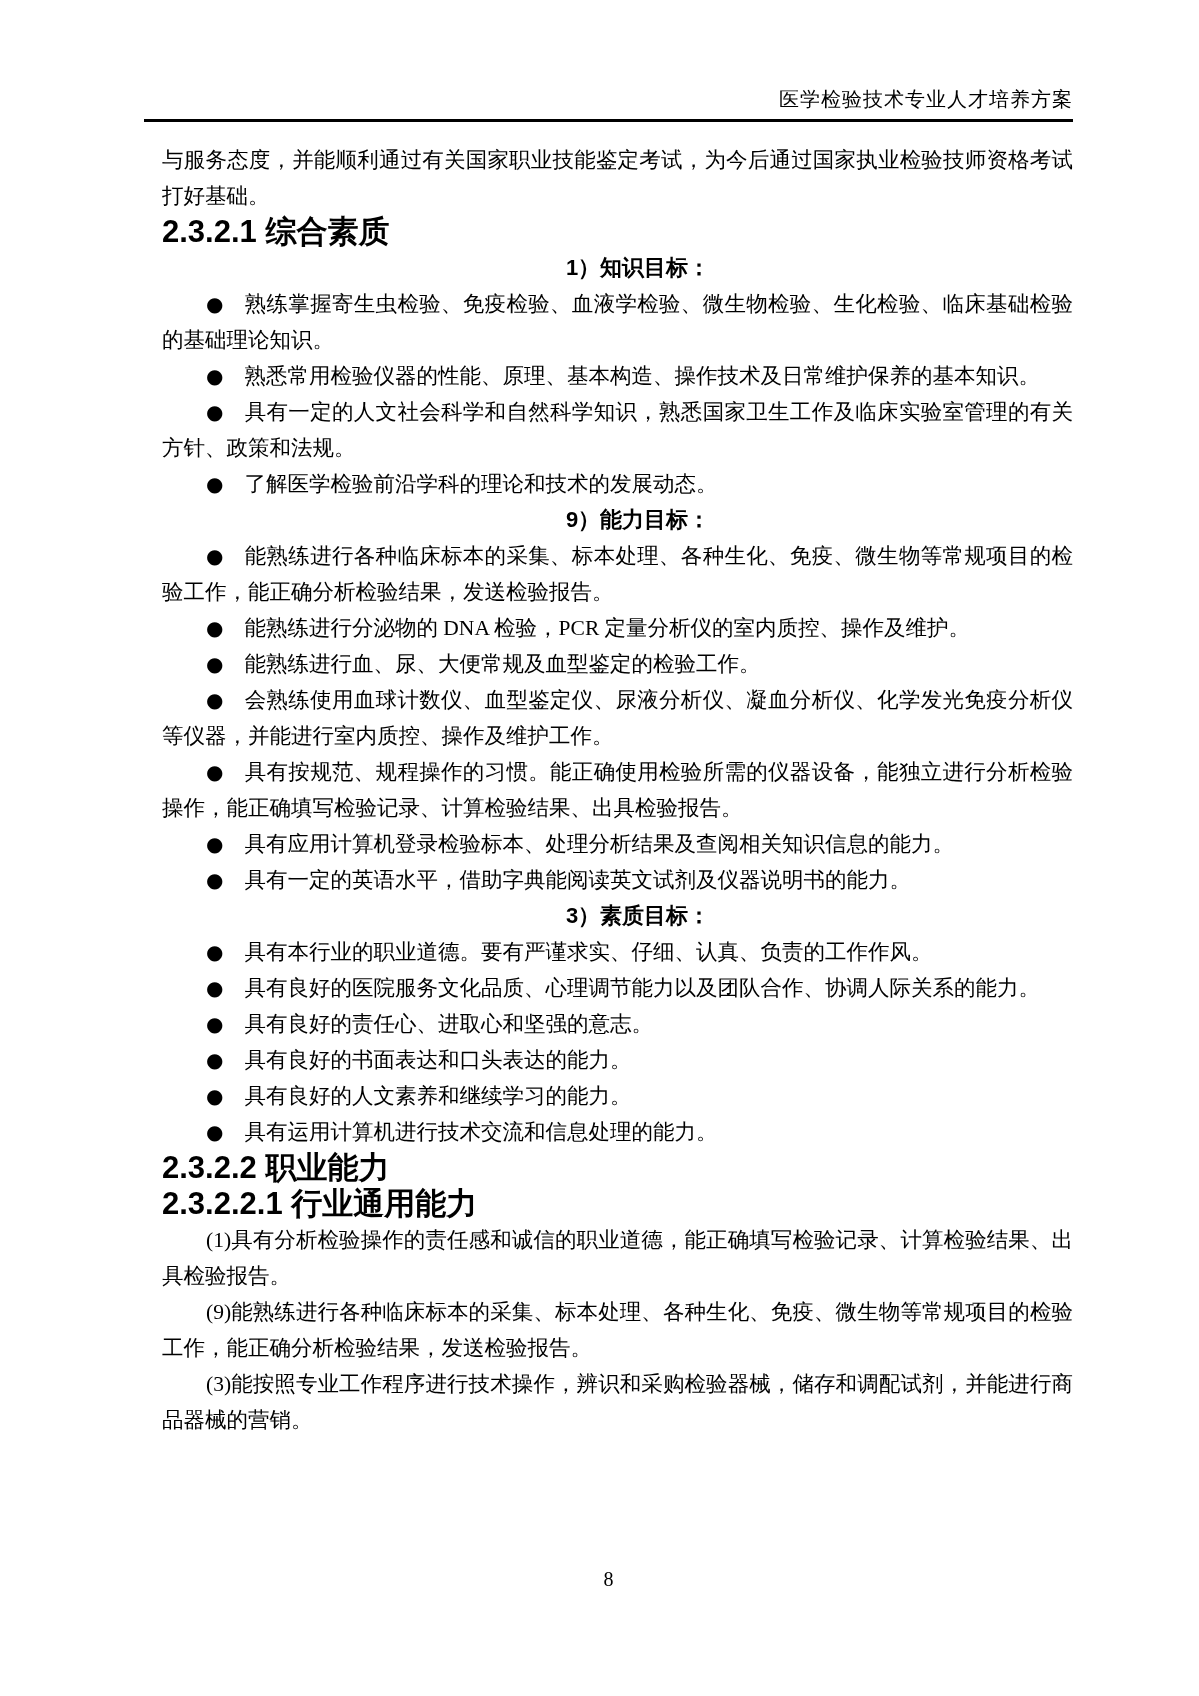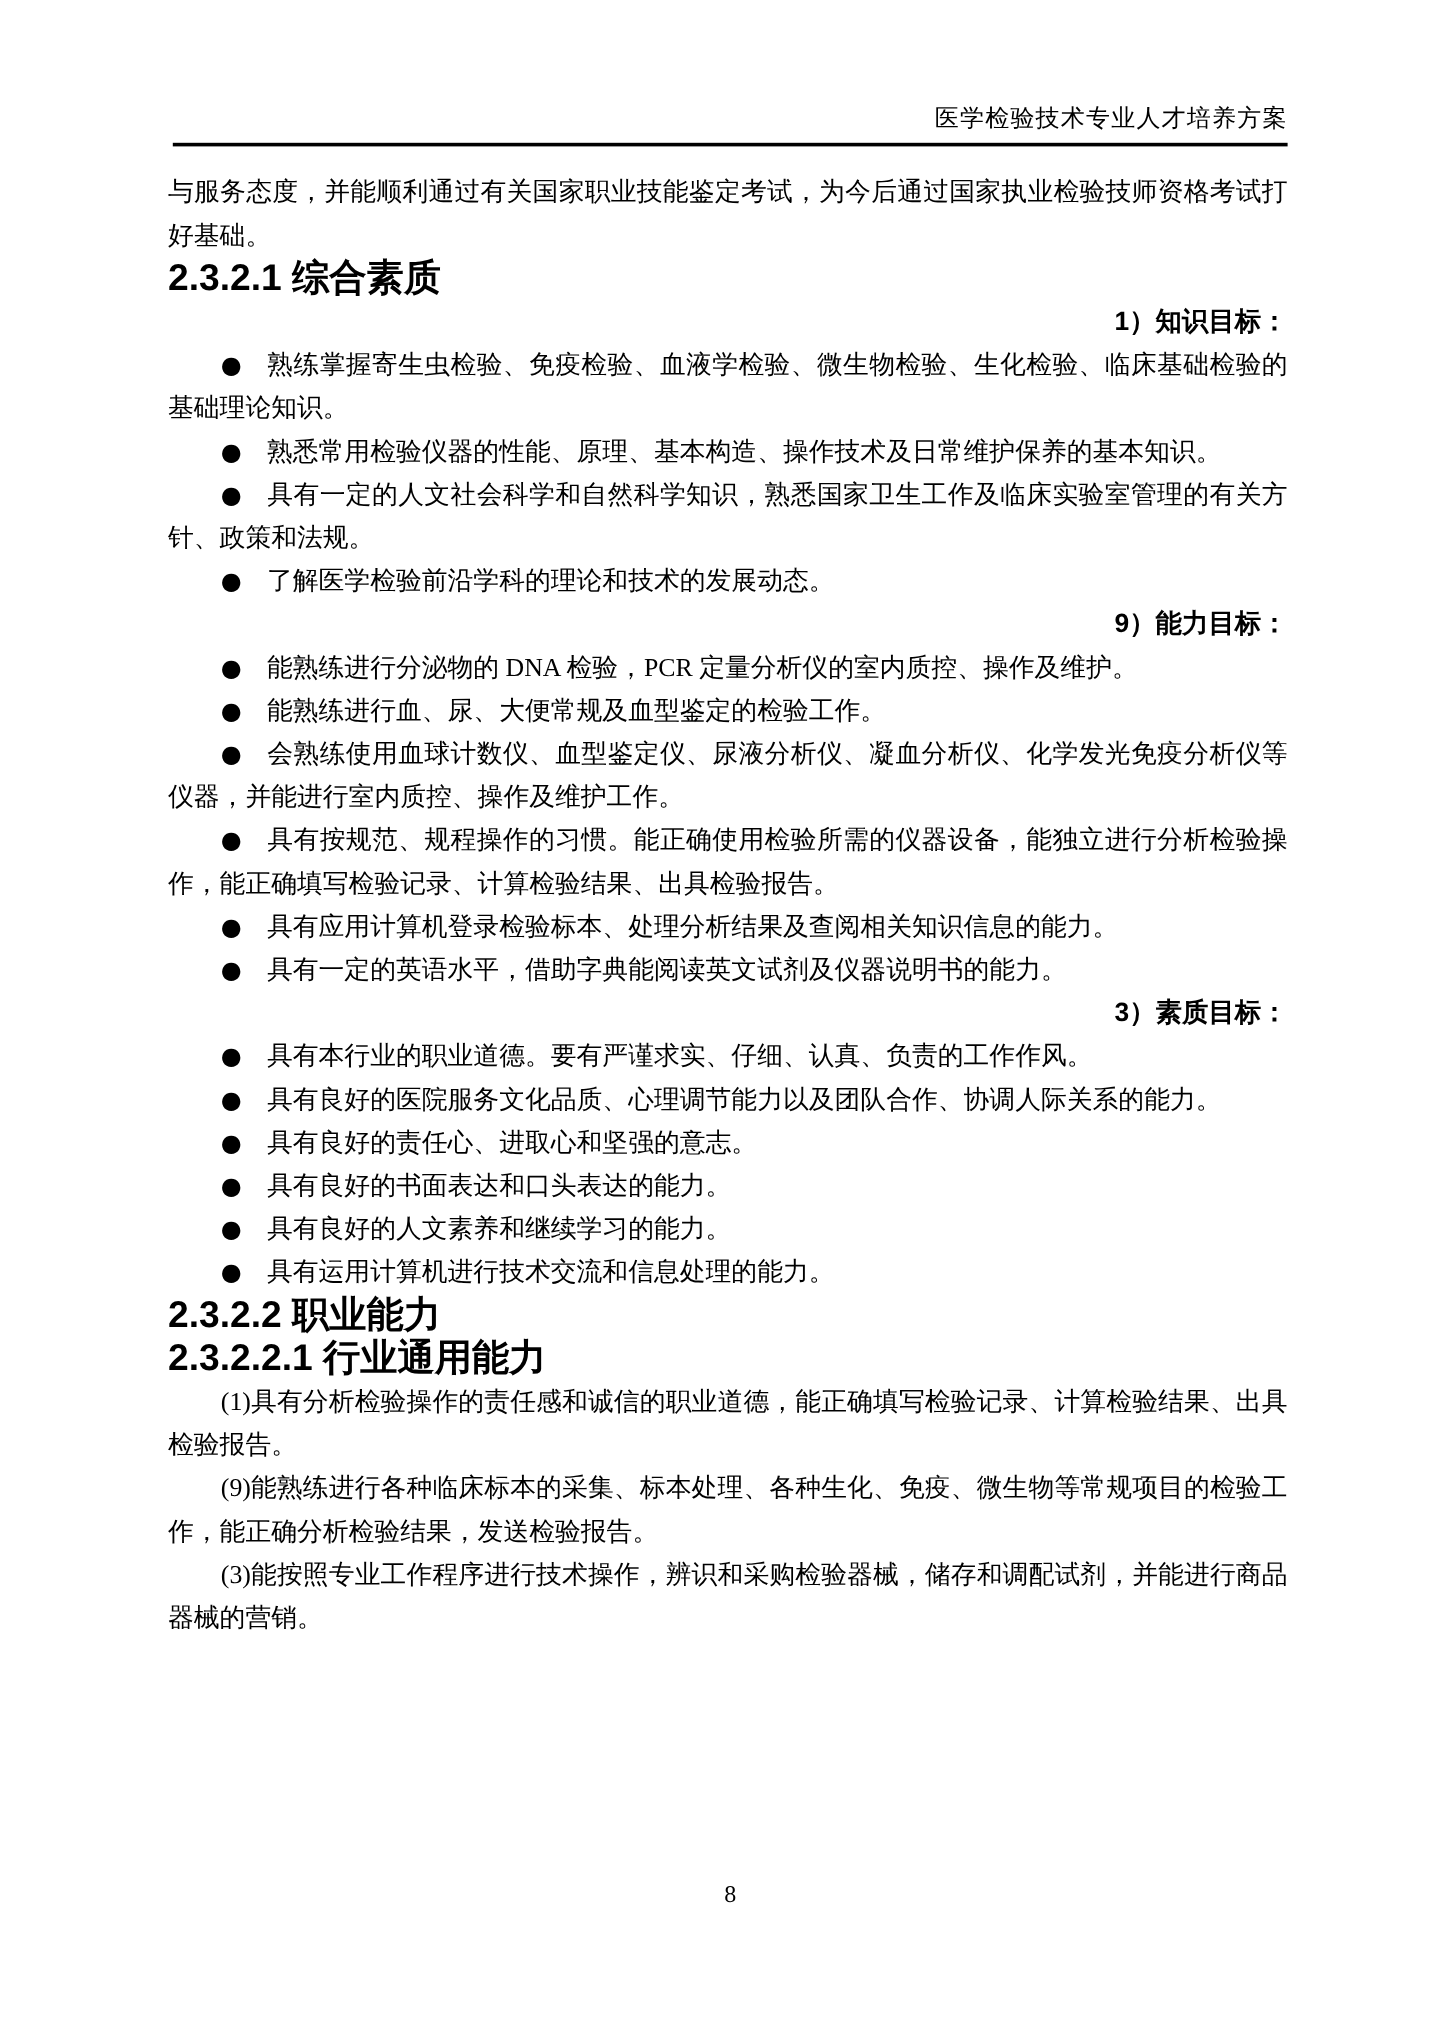--- a/index.html
+++ b/index.html
@@ -23,21 +23,21 @@
     font-size: 20px;
     line-height: 26px;
     letter-spacing: 1px;
   }
   .header-rule {
     border-bottom: 3px solid #000000;
     margin-top: 7px;
   }
   .content {
     position: absolute;
-    left: 140px;
+    left: 162px;
     right: 126px;
     top: 142px;
     font-size: 21.5px;
     line-height: 36px;
     text-align: justify;
   }
   .content p.blk { margin: 0; padding: 0; }
   .blk.body   { text-indent: 0; }
   .blk.numbered { text-indent: 44px; }
   .blk.bullet { text-indent: 44px; }
@@ -47,21 +47,21 @@
     font-size: 31px;
     text-indent: 0;
     text-align: left;
   }
   .blk.h2 {
     font-family: "Liberation Sans", "DejaVu Sans", sans-serif;
     font-weight: bold;
     font-size: 22px;
     margin-left: 41px !important;
     text-indent: 0;
-    text-align: right;
+    text-align: center;
   }
   .marker {
     font-family: "DejaVu Sans", sans-serif;
     font-size: 20px;
     margin-right: 21px;
   }
   .footer {
     position: absolute;
     left: 144px;
     right: 126px;
@@ -84,20 +84,21 @@
 
   <div class="content" id="content">
       <p class="blk body">与服务态度，并能顺利通过有关国家职业技能鉴定考试，为今后通过国家执业检验技师资格考试打好基础。</p>
       <p class="blk h1">2.3.2.1 综合素质</p>
       <p class="blk h2">1）知识目标：</p>
       <p class="blk bullet"><span class="marker">●</span><span>熟练掌握寄生虫检验、免疫检验、血液学检验、微生物检验、生化检验、临床基础检验的基础理论知识。</span></p>
       <p class="blk bullet"><span class="marker">●</span><span>熟悉常用检验仪器的性能、原理、基本构造、操作技术及日常维护保养的基本知识。</span></p>
       <p class="blk bullet"><span class="marker">●</span><span>具有一定的人文社会科学和自然科学知识，熟悉国家卫生工作及临床实验室管理的有关方针、政策和法规。</span></p>
       <p class="blk bullet"><span class="marker">●</span><span>了解医学检验前沿学科的理论和技术的发展动态。</span></p>
       <p class="blk h2">9）能力目标：</p>
+      <p class="blk bullet"><span class="marker">●</span><span>能熟练进行各种临床标本的采集、标本处理、各种生化、免疫、微生物等常规项目的检验工作，能正确分析检验结果，发送检验报告。</span></p>
       <p class="blk bullet"><span class="marker">●</span><span>能熟练进行分泌物的 DNA 检验，PCR 定量分析仪的室内质控、操作及维护。</span></p>
       <p class="blk bullet"><span class="marker">●</span><span>能熟练进行血、尿、大便常规及血型鉴定的检验工作。</span></p>
       <p class="blk bullet"><span class="marker">●</span><span>会熟练使用血球计数仪、血型鉴定仪、尿液分析仪、凝血分析仪、化学发光免疫分析仪等仪器，并能进行室内质控、操作及维护工作。</span></p>
       <p class="blk bullet"><span class="marker">●</span><span>具有按规范、规程操作的习惯。能正确使用检验所需的仪器设备，能独立进行分析检验操作，能正确填写检验记录、计算检验结果、出具检验报告。</span></p>
       <p class="blk bullet"><span class="marker">●</span><span>具有应用计算机登录检验标本、处理分析结果及查阅相关知识信息的能力。</span></p>
       <p class="blk bullet"><span class="marker">●</span><span>具有一定的英语水平，借助字典能阅读英文试剂及仪器说明书的能力。</span></p>
       <p class="blk h2">3）素质目标：</p>
       <p class="blk bullet"><span class="marker">●</span><span>具有本行业的职业道德。要有严谨求实、仔细、认真、负责的工作作风。</span></p>
       <p class="blk bullet"><span class="marker">●</span><span>具有良好的医院服务文化品质、心理调节能力以及团队合作、协调人际关系的能力。</span></p>
       <p class="blk bullet"><span class="marker">●</span><span>具有良好的责任心、进取心和坚强的意志。</span></p>

